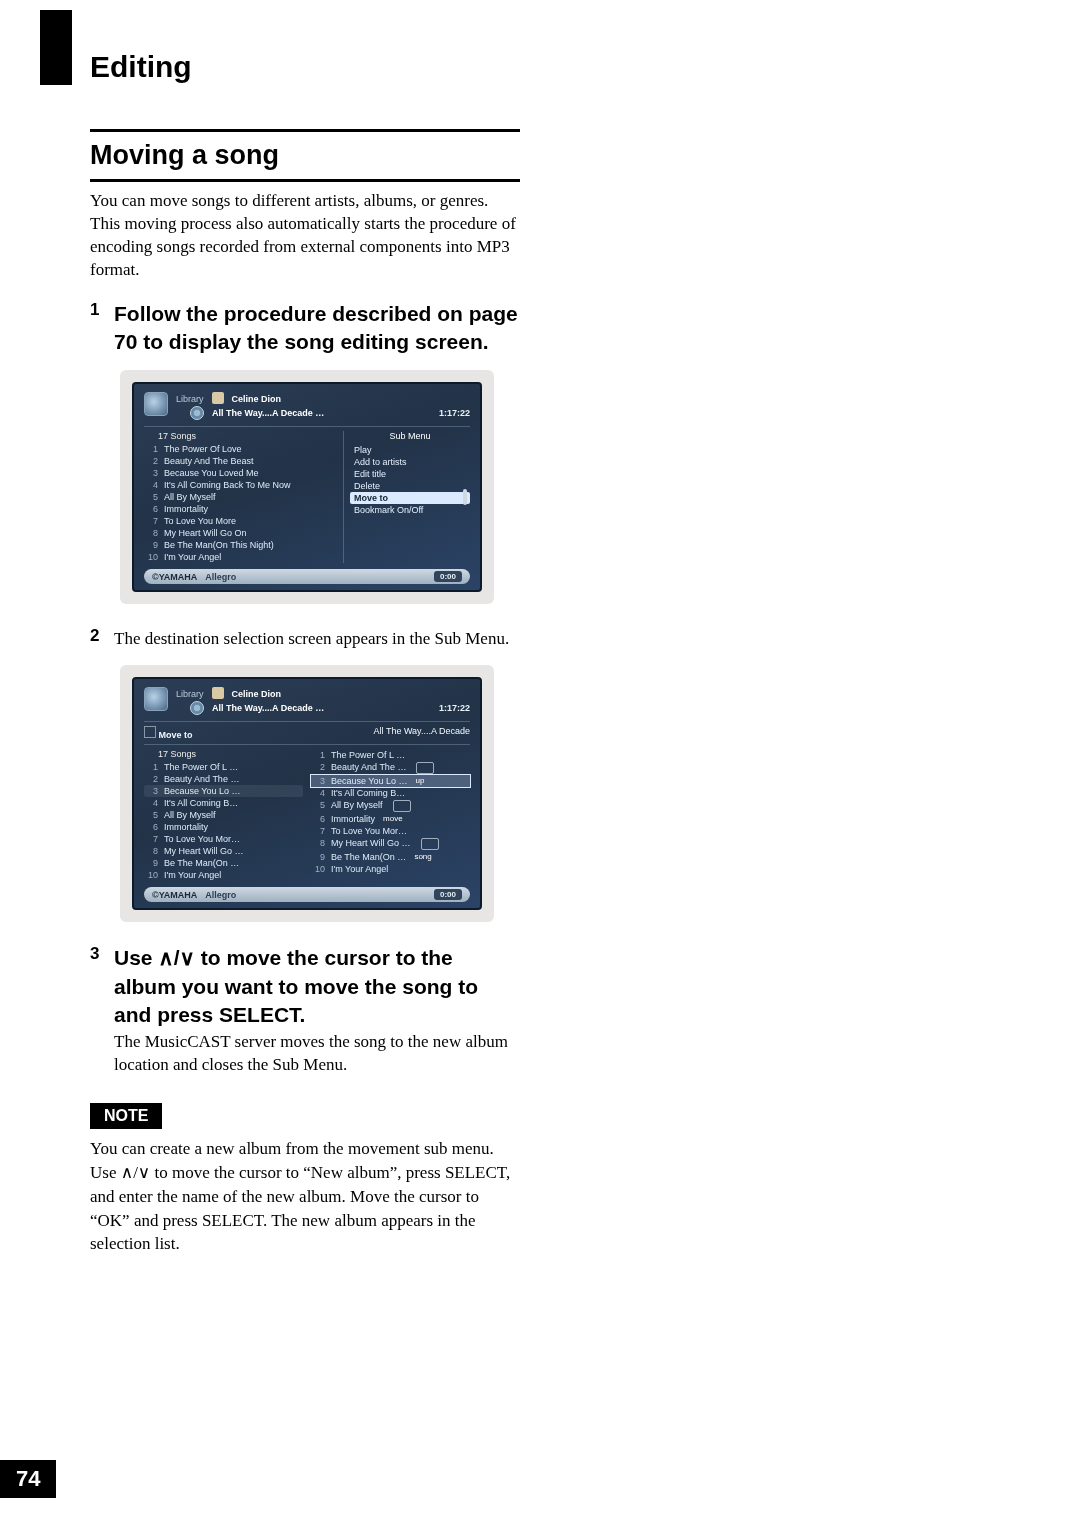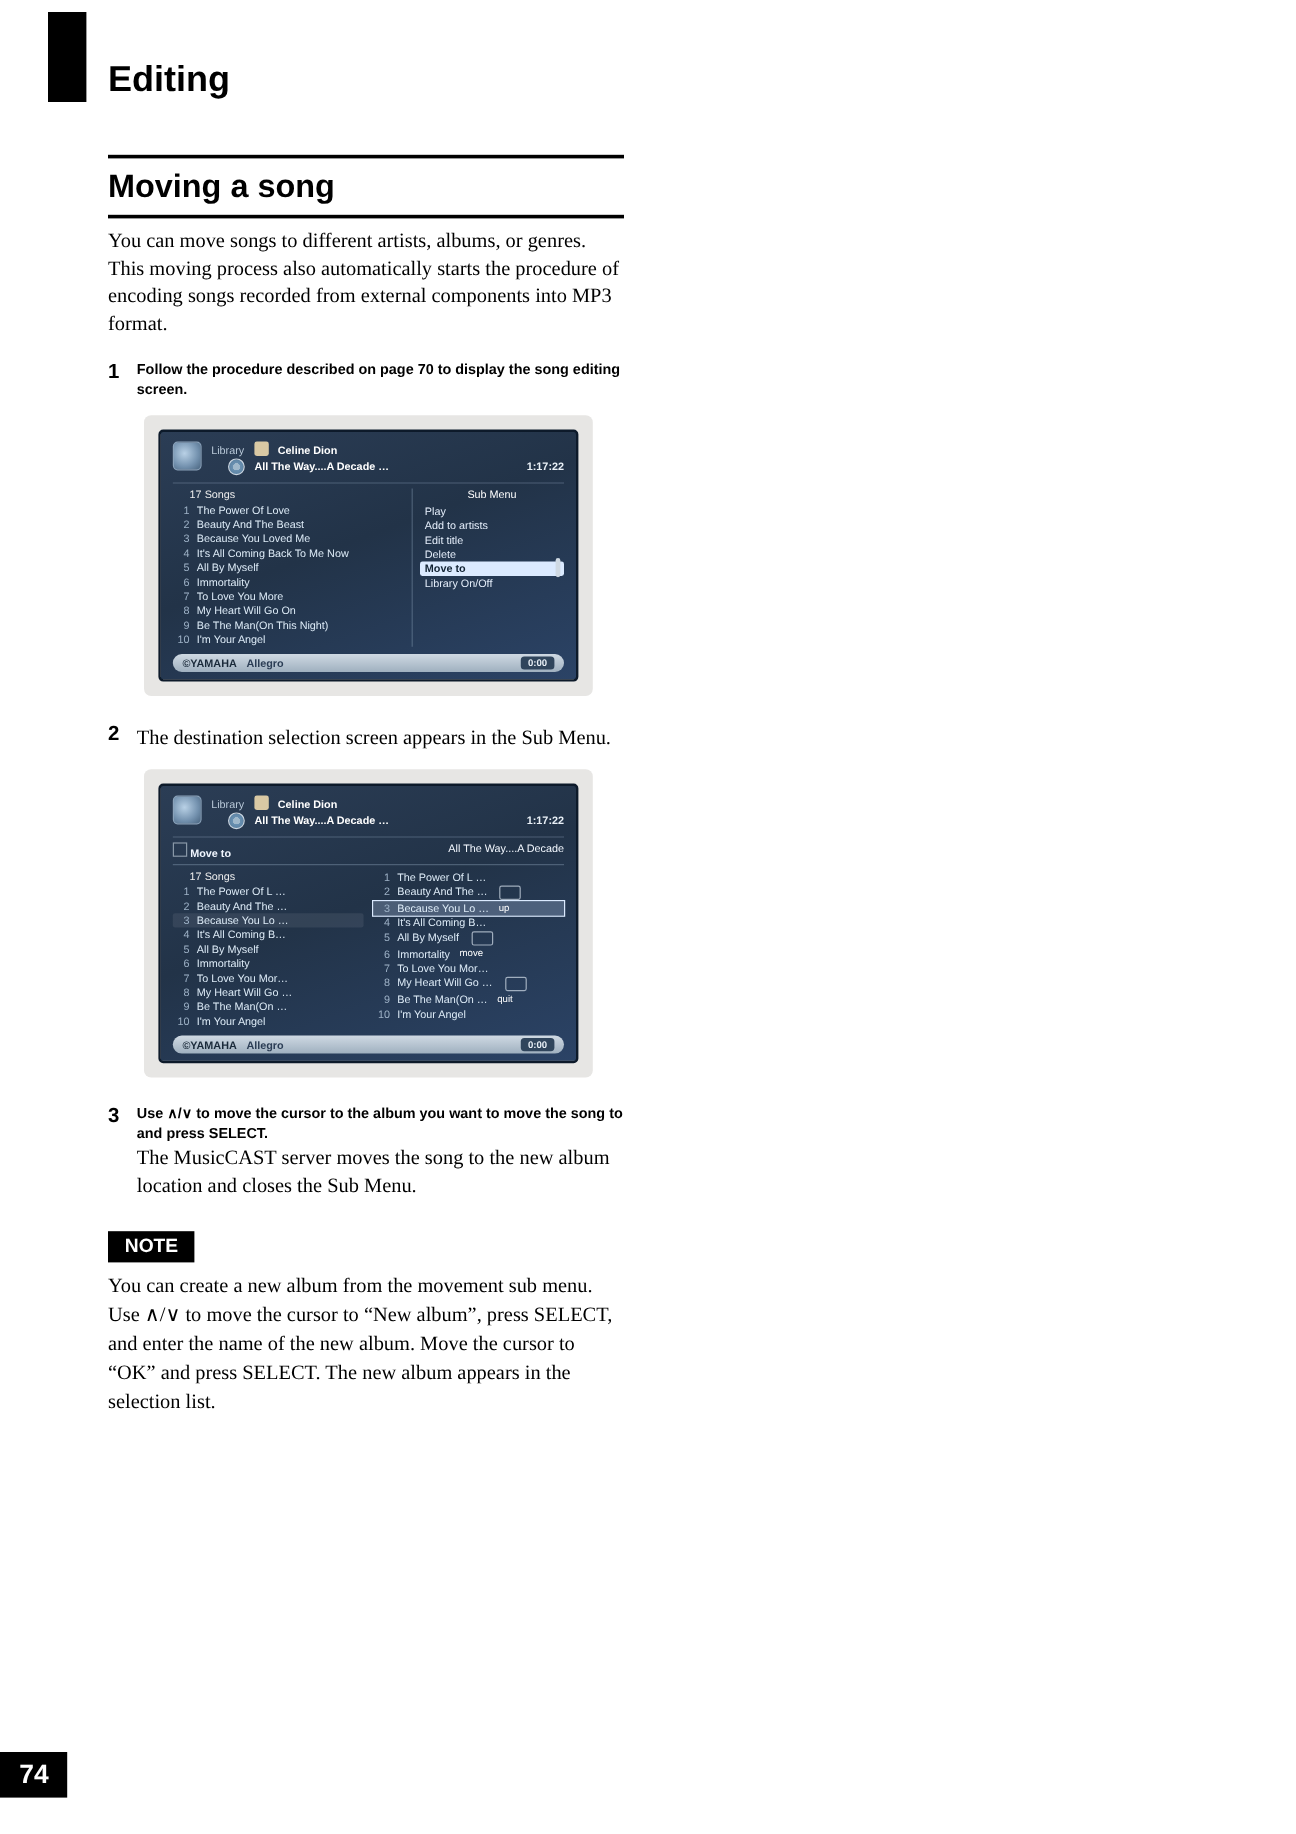--- a/index.html
+++ b/index.html
@@ -59,21 +59,21 @@
     font-size: 17px;
     width: 24px;
     flex: 0 0 24px;
   }
   .step-text {
     flex: 1;
   }
   .step-head {
     font-family: Arial, Helvetica, sans-serif;
     font-weight: bold;
-    font-size: 12px;
+    font-size: 21px;
     line-height: 1.35;
   }
   .step-body {
     font-size: 17px;
     line-height: 1.35;
     margin-top: 2px;
   }
 
   .screenshot-wrap {
     margin: 14px 0 22px 30px;
@@ -280,21 +280,21 @@
               </ul>
           </div>
           <div class="col-right" style="border-left:1px solid #8ca3ba66; padding-left:6px; position:relative;">
             <div class="submenu-title">Sub Menu</div>
             <ul class="submenu" id="submenu">
                 <li>Play</li>
                 <li>Add to artists</li>
                 <li>Edit title</li>
                 <li>Delete</li>
                 <li class="highlight">Move to</li>
-                <li>Library On/Off</li>
+                <li>Bookmark On/Off</li>
               </ul>
             <div class="scrolltab" style="top:58px;"></div>
           </div>
         </div>
         <div class="statusbar">
           <span>©YAMAHA</span>
           <span class="track">Allegro</span>
           <span class="time">0:00</span>
         </div>
       </div>
@@ -417,21 +417,21 @@
                   <span class="t">To Love You Mor…</span>
                 </li>
                 <li>
                   <span class="n">8</span>
                   <span class="t">My Heart Will Go …</span>
                   <span class="btn-ico"></span>
                 </li>
                 <li>
                   <span class="n">9</span>
                   <span class="t">Be The Man(On …</span>
-                  <span class="hint">quit</span>
+                  <span class="hint">song</span>
                 </li>
                 <li>
                   <span class="n">10</span>
                   <span class="t">I'm Your Angel</span>
                 </li>
               </ul>
           </div>
         </div>
         <div class="statusbar">
           <span>©YAMAHA</span>

